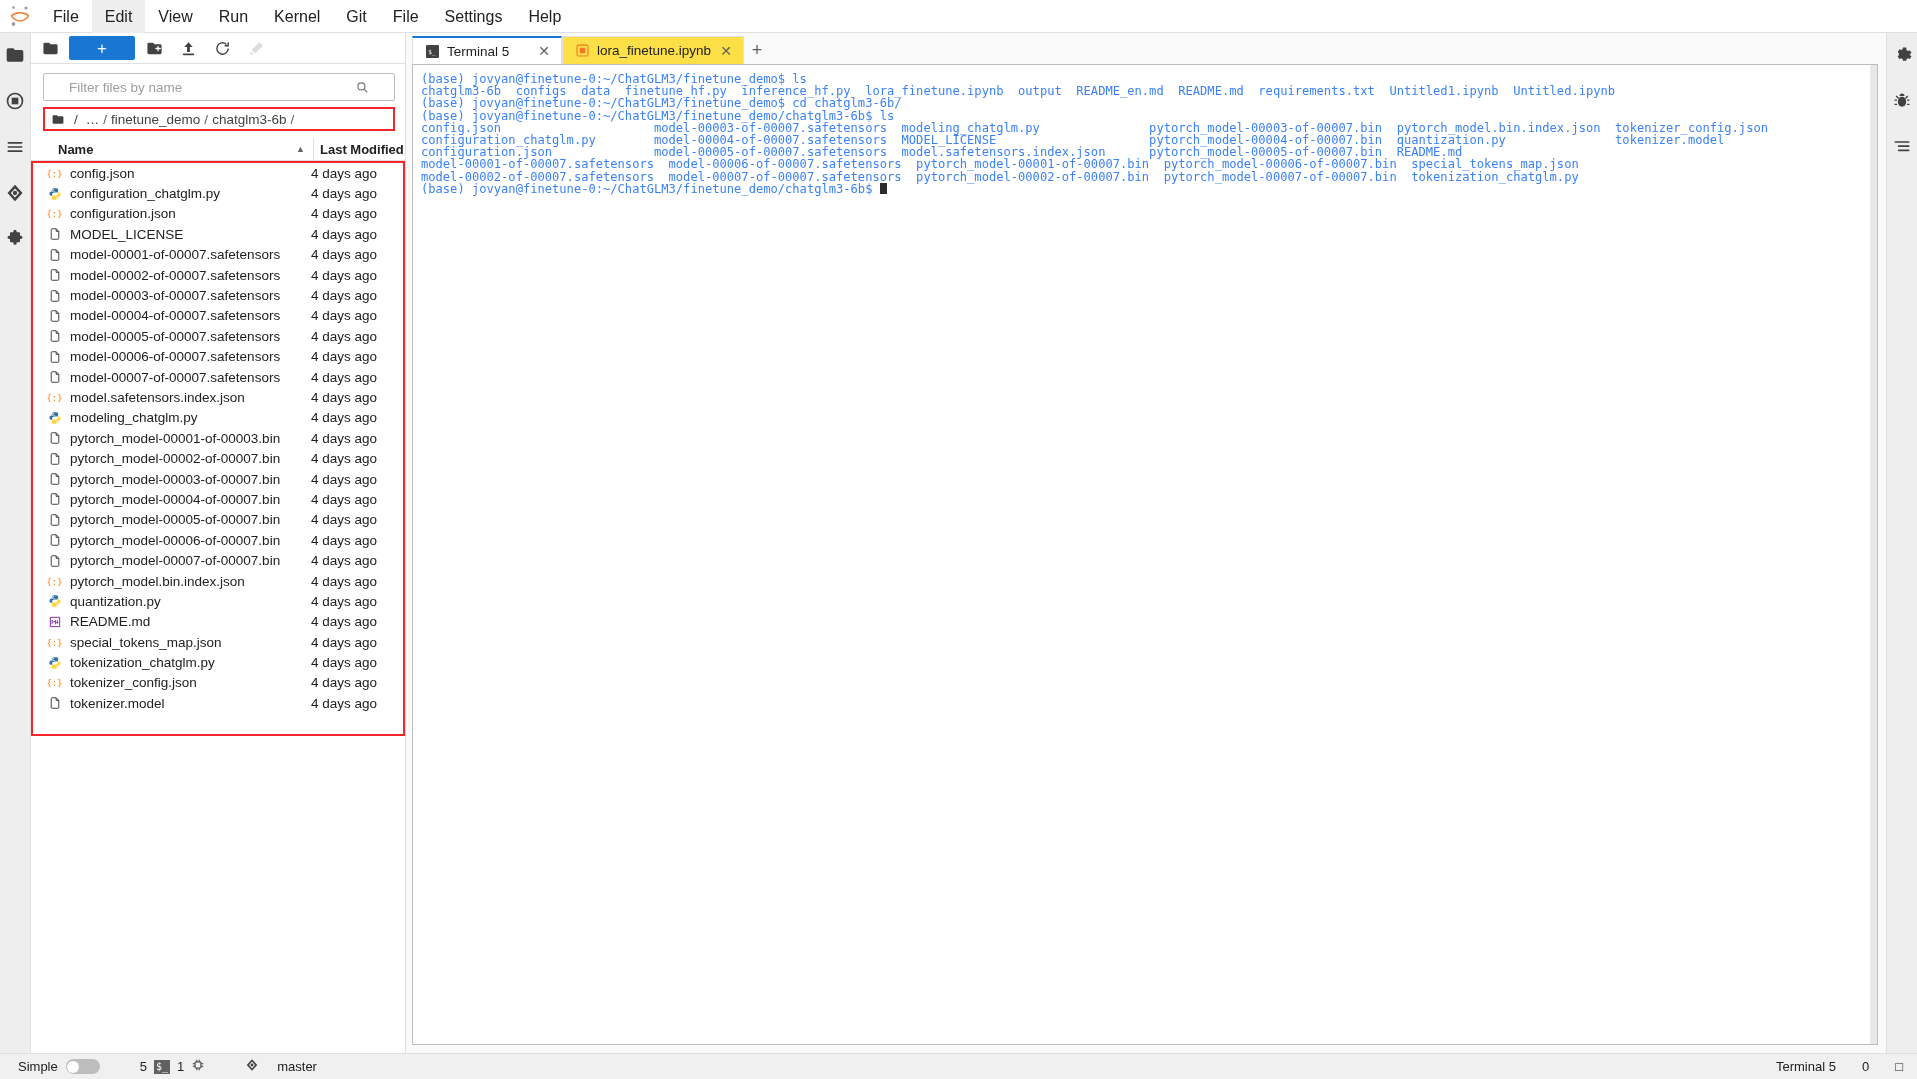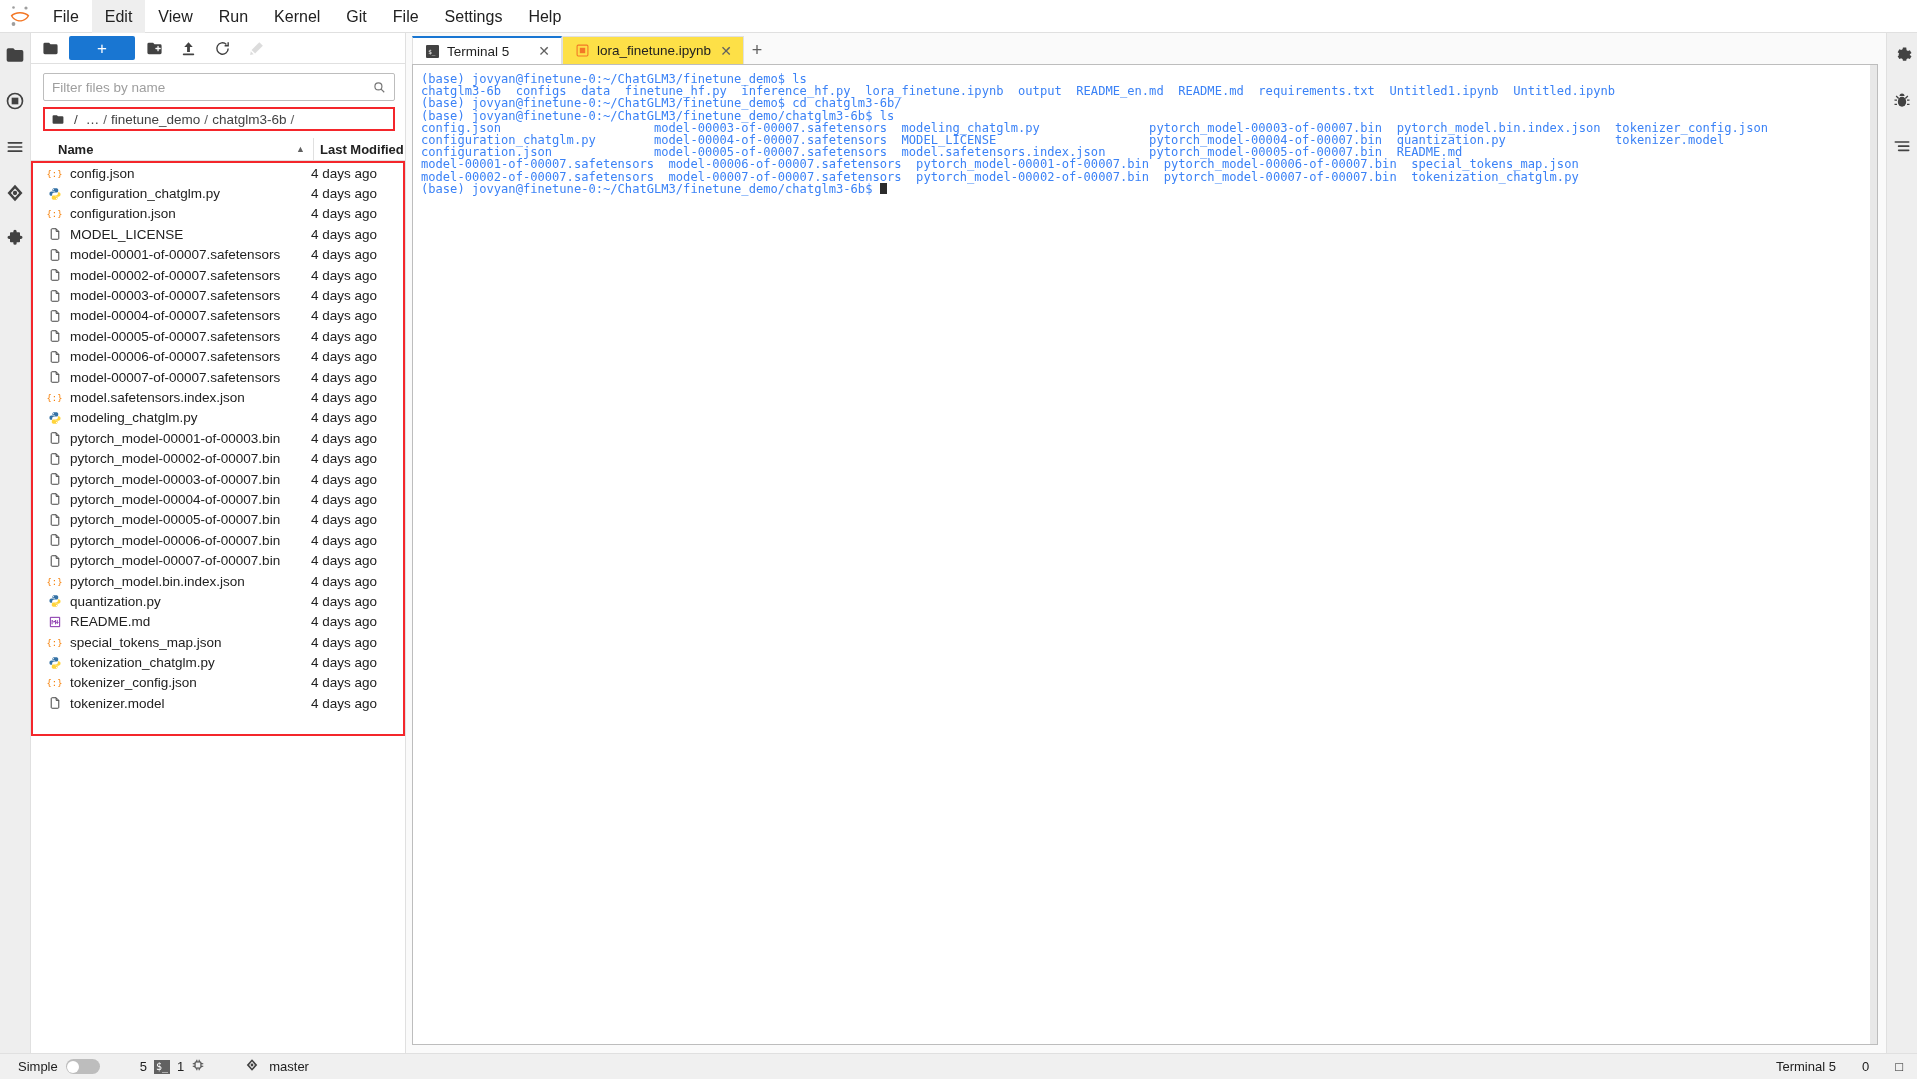--- a/index.html
+++ b/index.html
@@ -52,21 +52,21 @@
     font-size:17px; cursor:pointer; line-height:1;
   }
   .fb-tbicon { width:30px; height:24px; display:flex; align-items:center; justify-content:center; cursor:pointer; }
   .fb-tbicon svg { width:17px; height:17px; }
   .fb-tbicon.disabled { opacity:.35; }
   .fb-tbicon.folder-ico { margin-left:8px; }
 
   .fb-filter-wrap { padding:9px 10px 6px 12px; }
   .fb-filter {
     width:100%; height:28px; border:1px solid #bdbdbd; border-radius:2px;
-    display:flex; align-items:center; padding:0 8px; background:#fff;
+    display:flex; align-items:center; padding:0 25px; background:#fff;
   }
   .fb-filter input {
     flex:1; border:none; outline:none; font-size:13.5px; color:#616161;
     font-family:"Liberation Sans", sans-serif; background:transparent;
   }
   .fb-filter input::placeholder { color:#9e9e9e; }
   .fb-filter .mag { width:14px; height:14px; flex:0 0 14px; }
 
   .fb-breadcrumb-outer { padding:0 10px 0 12px; }
   .fb-breadcrumb {
@@ -146,21 +146,21 @@
   .toggle::after {
     content:''; position:absolute; left:1.5px; top:1.5px; width:12px; height:12px;
     background:#fff; border-radius:50%;
   }
   .sb-group { display:flex; align-items:center; gap:7px; margin-left:40px; }
   .sb-termchip {
     background:#616161; color:#fff; font-size:10px; width:16px; height:14px;
     display:flex; align-items:center; justify-content:center; font-family:"DejaVu Sans Mono", monospace;
   }
   .sb-kernel svg { width:14px; height:14px; }
-  .sb-git { display:flex; align-items:center; gap:10px; margin-left:40px; }
+  .sb-git { display:flex; align-items:center; gap:18px; margin-left:40px; }
   .sb-right { margin-left:auto; display:flex; align-items:center; gap:26px; padding-right:10px; }
   .sb-icon svg { width:14px; height:14px; }
 </style>
 </head>
 <body>
 
 <div class="menubar">
   <div class="jp-logo">
     <svg viewBox="0 0 40 44">
       <g fill="#9e9e9e">

